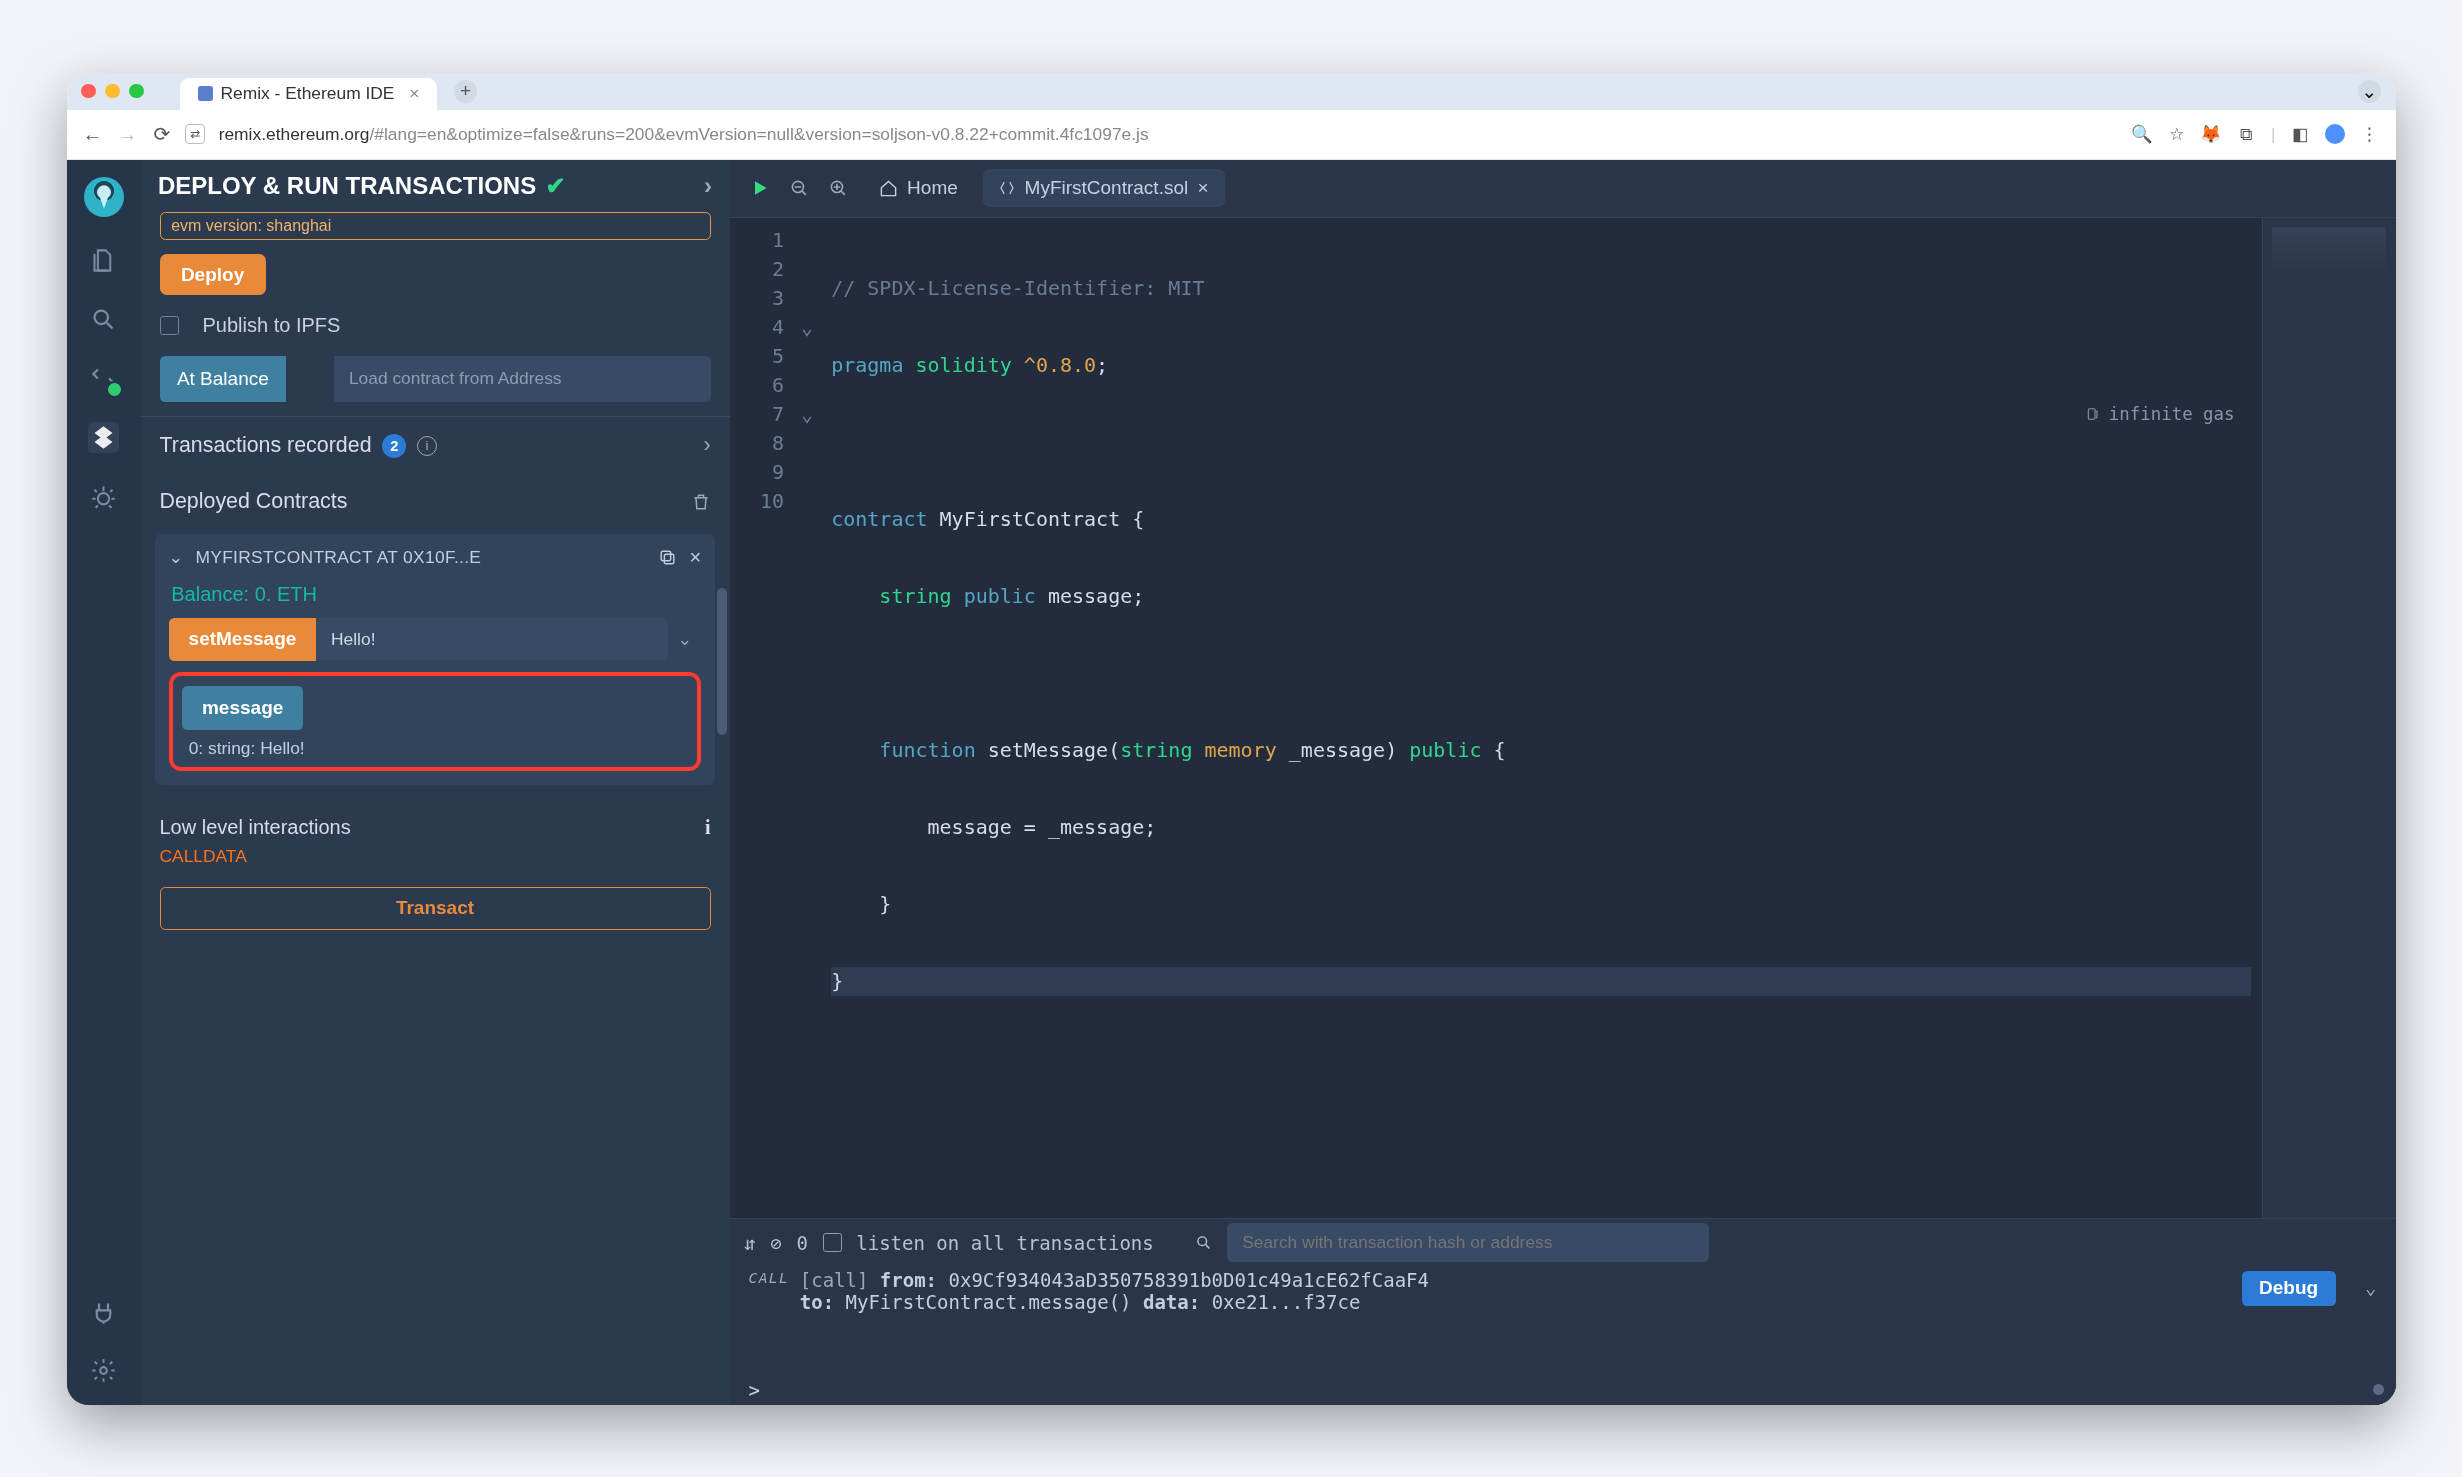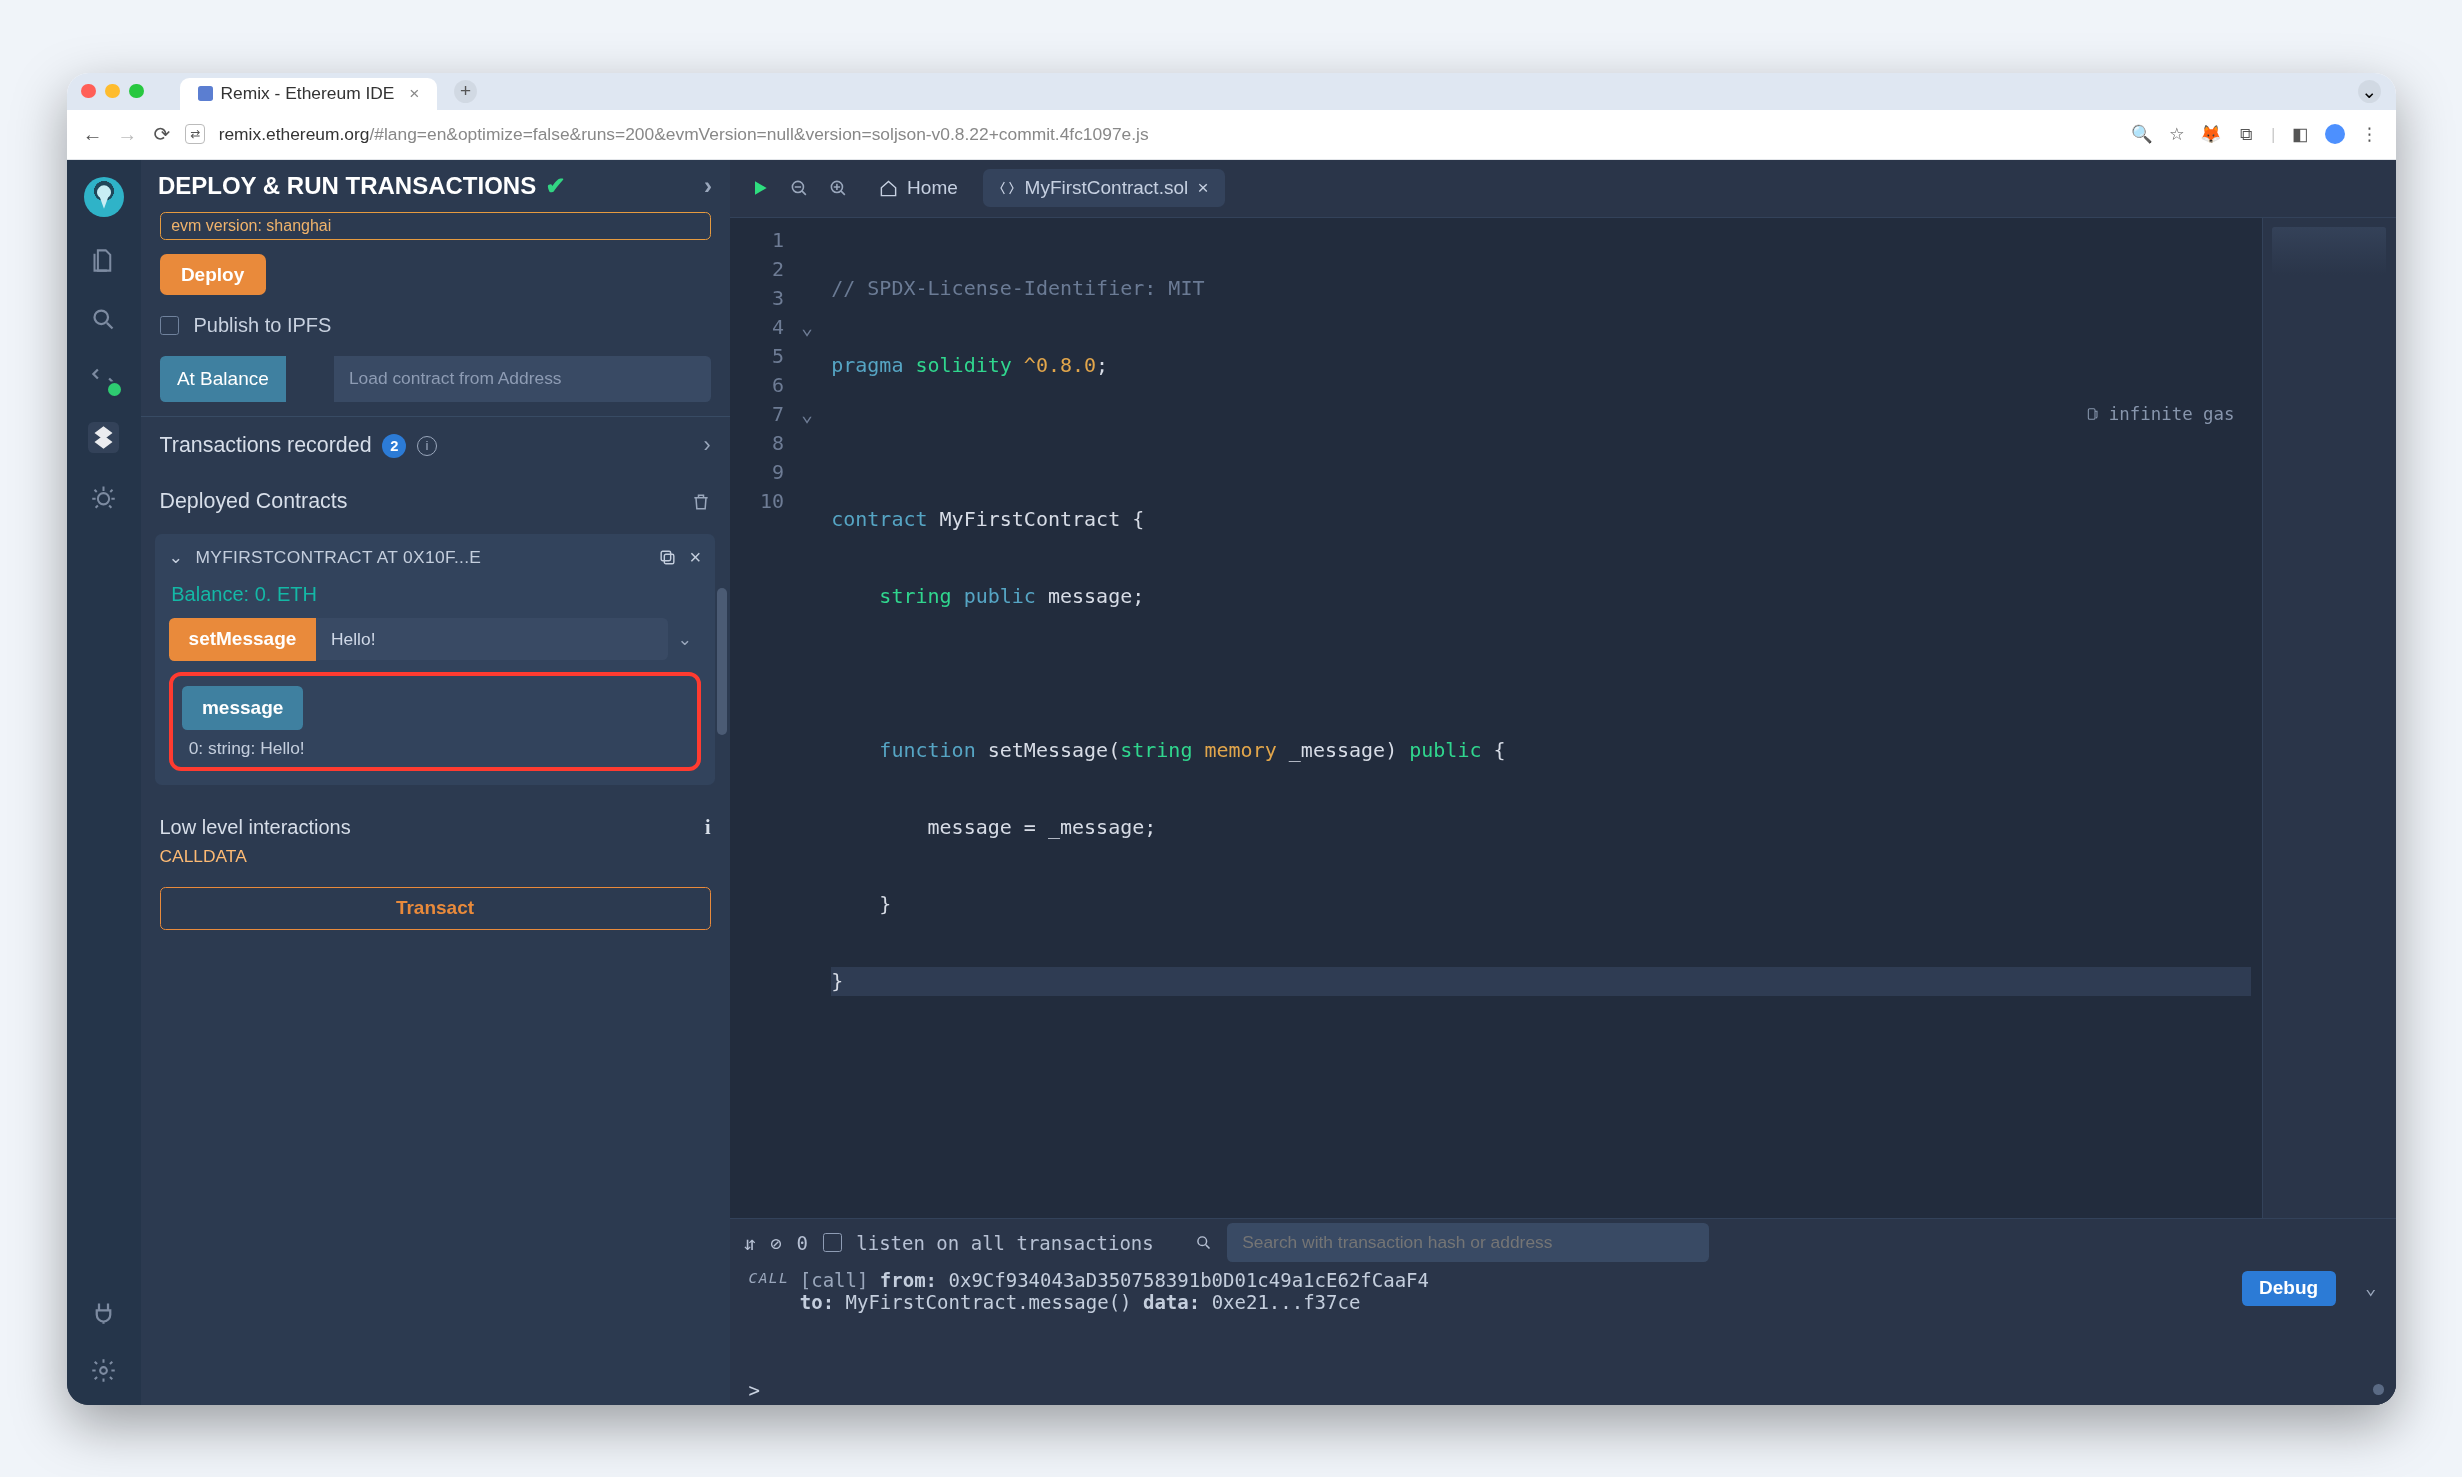--- a/index.html
+++ b/index.html
@@ -106,21 +106,21 @@
     display:inline-block;margin:0 19px 9.4px; padding:4px 10.7px;border-radius:5.4px;
     border:0.7px solid #e69a3f;color:#f0b36b;font-size:16px;
   }
   .deploy-row{ padding: 5.4px 19px 12px; }
   .btn{
     display:inline-flex;align-items:center;justify-content:center;
     padding:9.4px 21.4px;border-radius:6.7px;font-size:19px;font-weight:600;
     border:none;cursor:pointer;
   }
   .btn.orange{ background:#e98a3b;color:#fff;}
-  .publish-row{ display:flex;align-items:center;gap:15px;padding:6.7px 19px 19px;color:#c9d2e0;font-size:20px;}
+  .publish-row{ display:flex;align-items:center;gap:24px;padding:6.7px 19px 19px;color:#c9d2e0;font-size:20px;}
   .chk{ width:19px;height:19px;border:1.3px solid #70829d;border-radius:2.7px;background:transparent;}
   .ataddr{ display:flex;gap:0;padding:0 19px 14.7px;}
   .ataddr .left{
     background:#3f80a0;color:#fff;padding:12px 17.4px;border-radius:5.4px 0 0 5.4px;font-size:19px;
   }
   .ataddr .right{
     flex:1;background:#394a64;color:#8e9cb4;padding:12px 14.7px;border-radius:0 5.4px 5.4px 0;font-size:17.4px;margin-left:48px;
   }
   .section-bar{
     display:flex;align-items:center;gap:10.7px;padding:16px 19px;color:#d7dee9;font-size:21.4px;
@@ -146,21 +146,21 @@
   .func-input{
     flex:1;background:#394a64;color:#cfd8e7;border:none;padding:10.7px 14.7px;font-size:17.4px;border-radius:0 5.4px 5.4px 0;
   }
   .func-caret{ padding:0 9.4px;color:#9aa7bc;font-size:17.4px;}
   .redbox{
     border:4px solid #ff3b30;border-radius:12px;padding:10.7px 9.4px 8px;margin-top:4px;
     display:flex;flex-direction:column;gap:8px;
   }
   .retval{ color:#c4cedd;font-size:17.4px;padding-left:6.7px;}
   .lowlvl-head{ display:flex;justify-content:space-between;align-items:center;padding:16px 19px 4px;color:#d7dee9;font-size:20px;}
-  .calldata-lbl{ padding:2.7px 19px;color:#fdba74;font-size:17.4px;}
+  .calldata-lbl{ padding:2.7px 19px;color:#f97316;font-size:17.4px;}
   .transact-row{ display:flex;gap:9.4px;padding:8px 19px 16px;flex-direction:column;}
   .transact-row .field{ flex:1;height:39px;background:#394a64;border-radius:5.4px;}
   .btn.outline-orange{ background:transparent;border:1.3px solid #e98a3b;color:#e98a3b;padding:9.4px 19px;border-radius:5.4px;}
 
   
   .main { flex:1;display:flex;flex-direction:column;min-width:0;background:#222c3d;}
   .tabsrow {
     height: 58px; display:flex;align-items:center;gap:9.4px;padding:0 14.7px;border-bottom:0.7px solid #33425a;
     background:#2a3549;
   }

